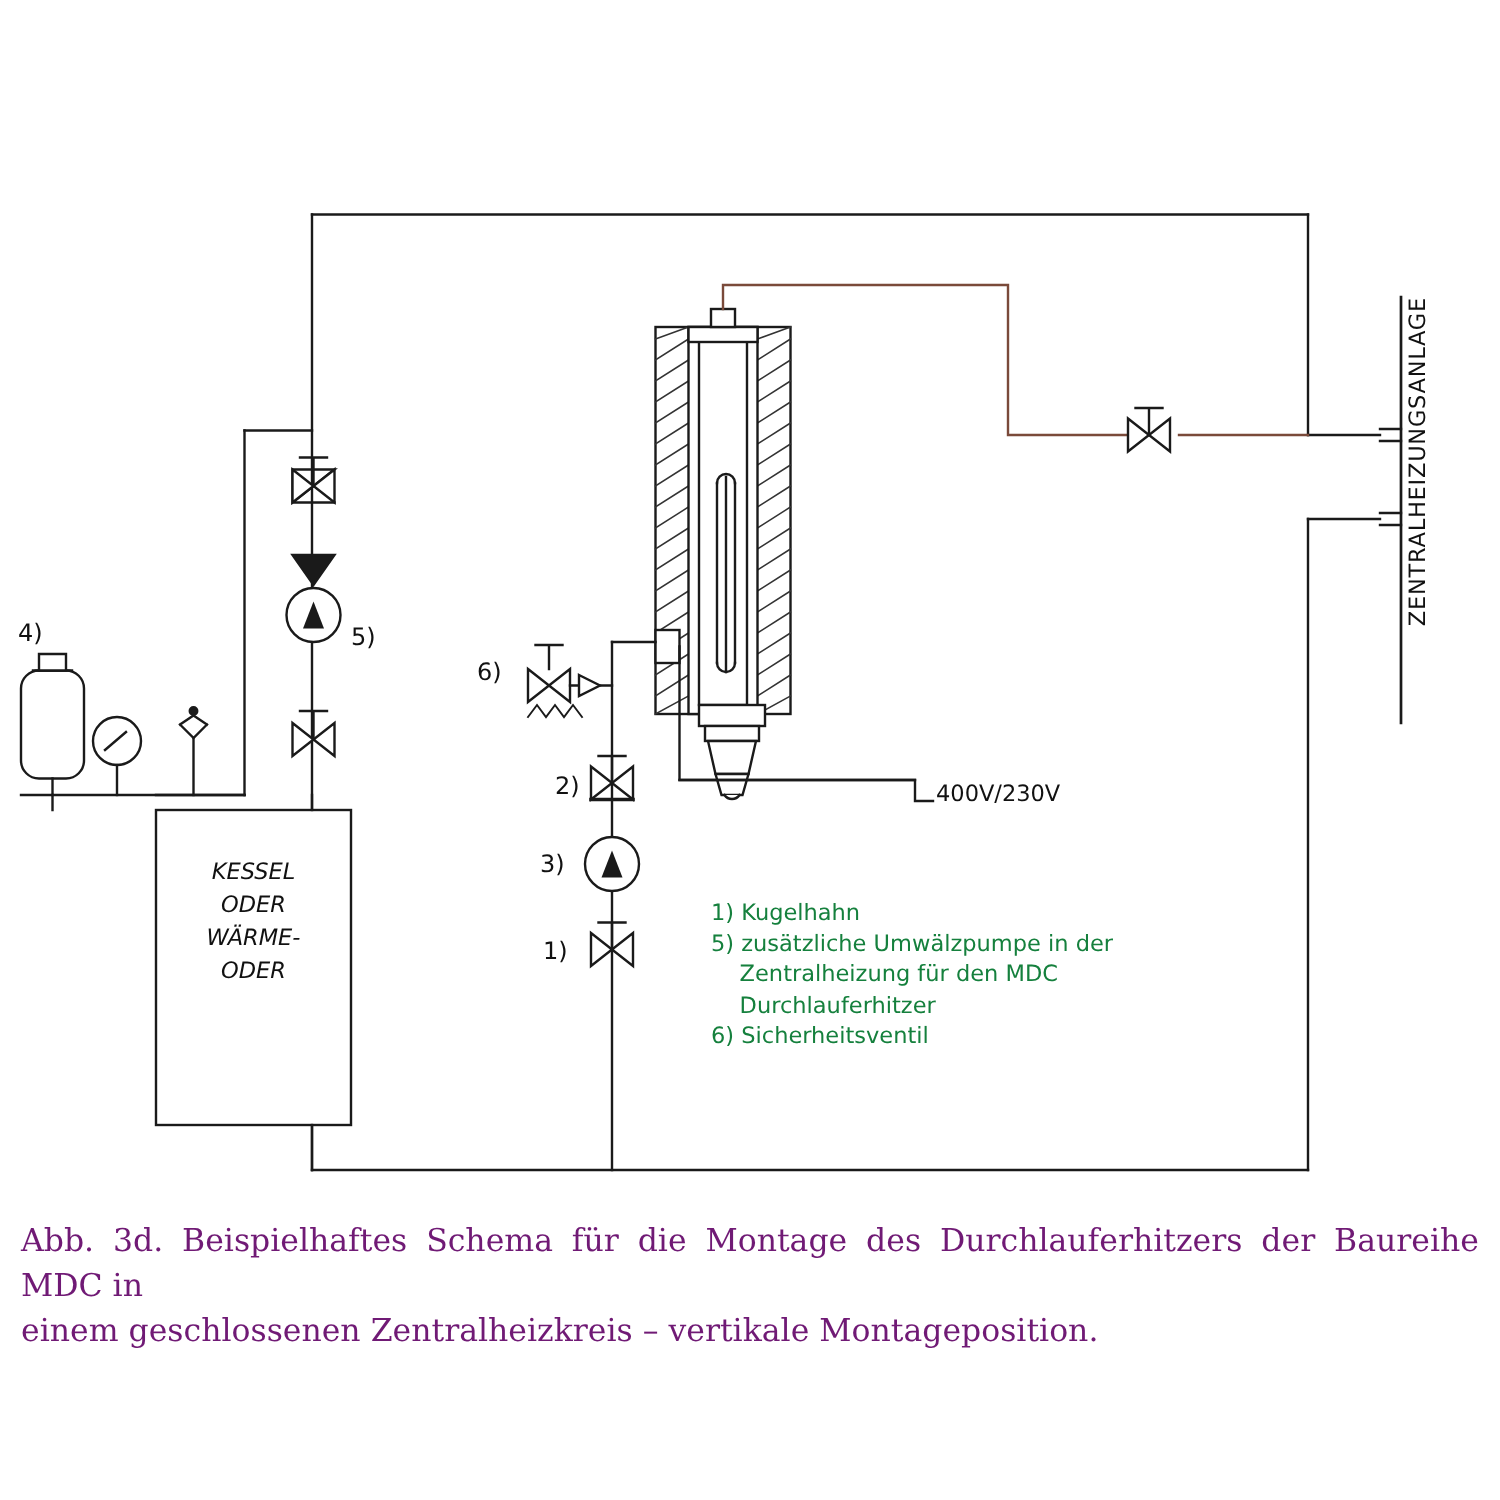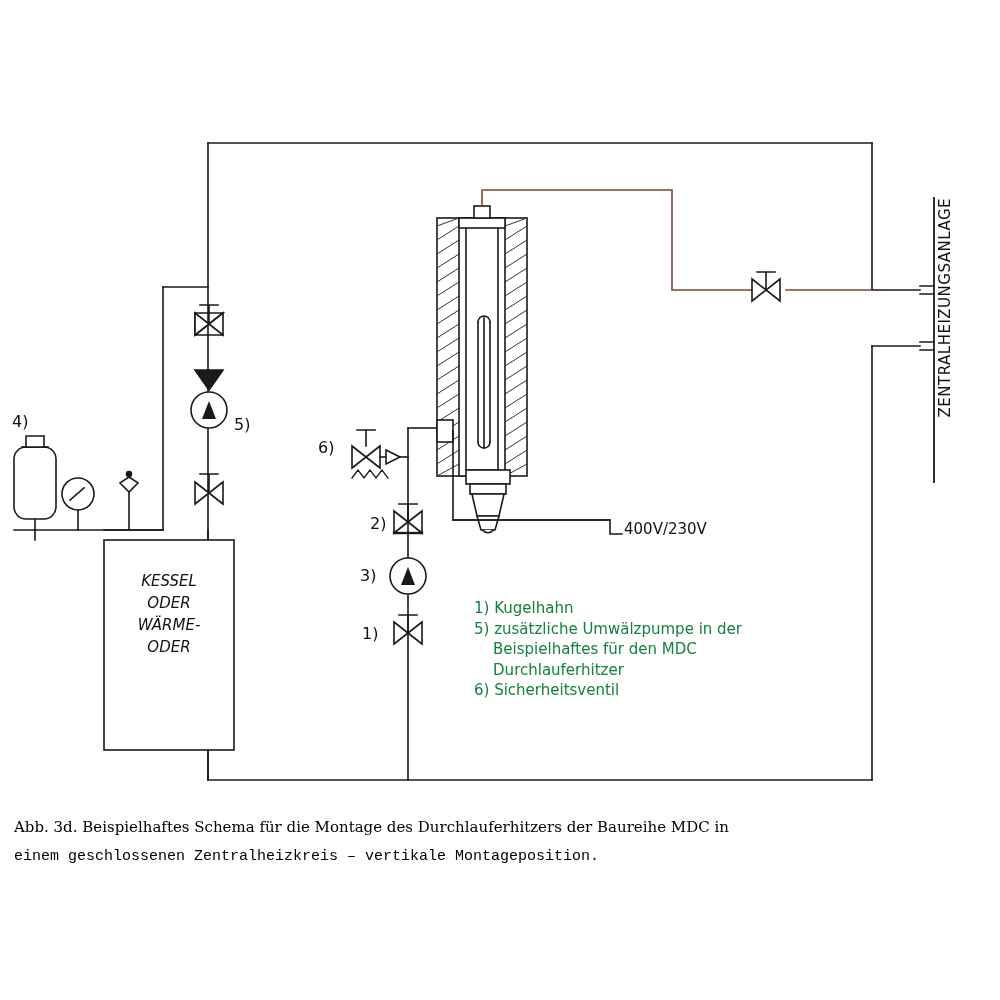--- a/index.html
+++ b/index.html
@@ -20,24 +20,24 @@
   .legend div{white-space:pre;}
   .kessel{position:absolute;left:104px;top:570px;width:130px;text-align:center;font-size:15px;line-height:22px;color:#111;font-style:italic;}
   .volt{position:absolute;left:624px;top:520px;font-size:15px;color:#111;}
   .zentral{
     position:absolute;left:936px;top:198px;
     font-size:15px;letter-spacing:.5px;color:#111;
     writing-mode:vertical-rl;transform:rotate(180deg);
   }
   .caption{
     position:absolute;left:14px;top:812px;width:972px;
-    font-family:"DejaVu Serif",serif;font-size:15px;line-height:30px;color:#000000;
+    font-family:"DejaVu Serif",serif;font-size:21px;line-height:30px;color:#701a75;
     text-align:justify;
   }
-  .caption .l2{text-align:left;font-family:Liberation Mono, monospace;}
+  .caption .l2{text-align:left;}
 </style>
 </head>
 <body>
 
 <div id="stage">
 
   <svg class="diagram" viewBox="0 0 1000 1000">
     <g fill="none" stroke="#1a1a1a" stroke-width="1.6" stroke-linecap="square">
 
       <path d="M208 143 H872"></path>
@@ -187,21 +187,21 @@
     <div>ODER</div>
     <div>WÄRME-</div>
     <div>ODER</div>
   </div>
 
   <div class="zentral">ZENTRALHEIZUNGSANLAGE</div>
 
   <div class="legend">
     <div>1) Kugelhahn</div>
     <div>5) zusätzliche Umwälzpumpe in der</div>
-    <div>    Beispielhaftes für den MDC</div>
+    <div>    Zentralheizung für den MDC</div>
     <div>    Durchlauferhitzer</div>
     <div>6) Sicherheitsventil</div>
   </div>
 
   <div class="caption">
     <div>Abb. 3d. Beispielhaftes Schema für die Montage des Durchlauferhitzers der Baureihe MDC in</div>
     <div class="l2">einem geschlossenen Zentralheizkreis – vertikale Montageposition.</div>
   </div>
 
 </div>

